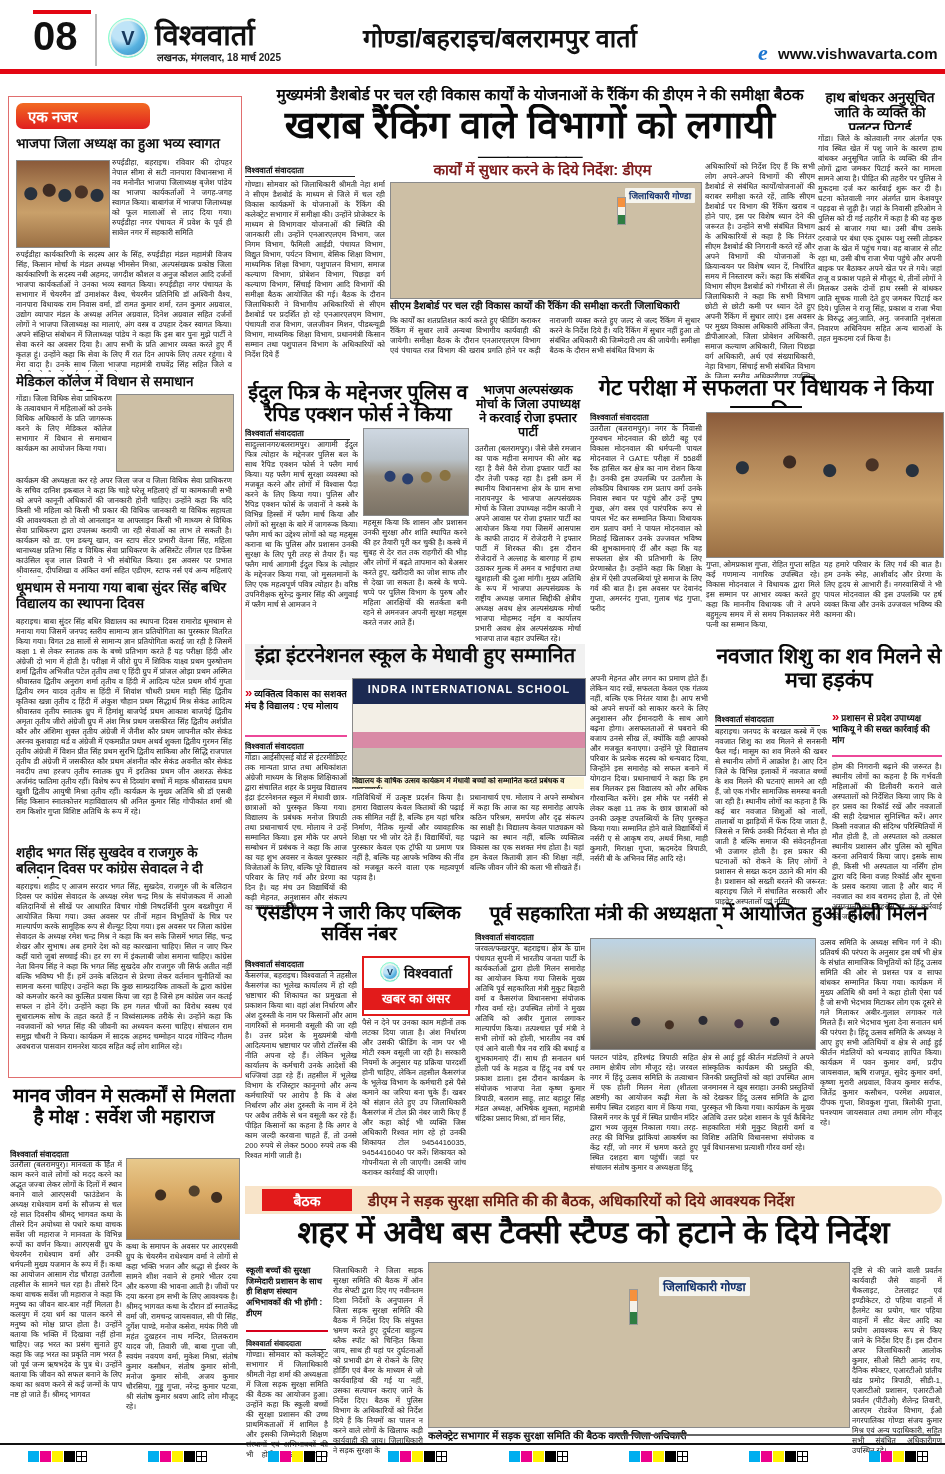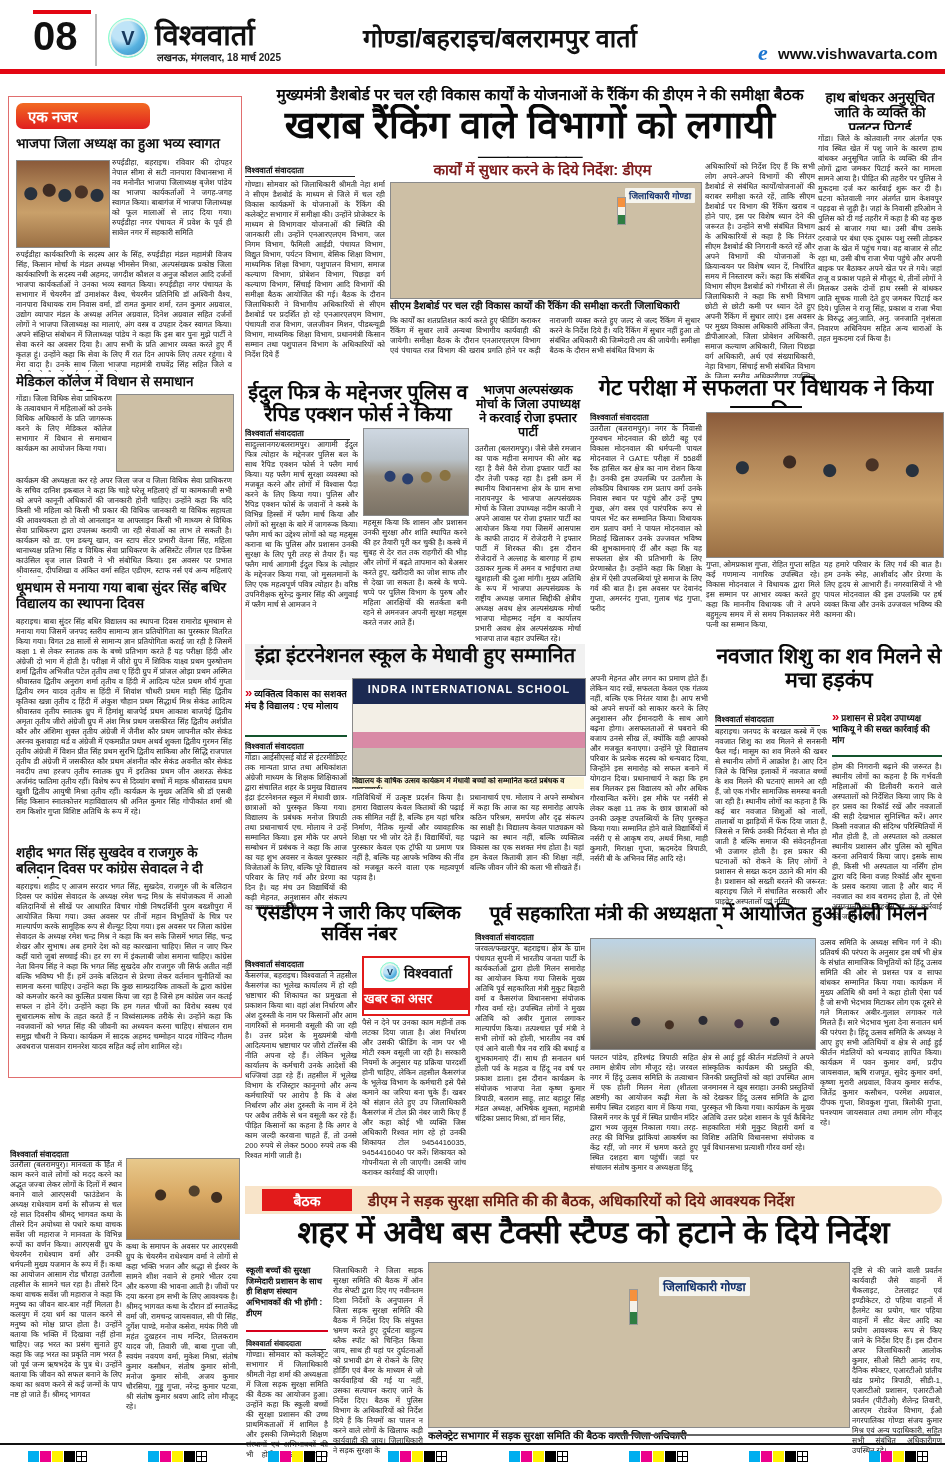--- a/index.html
+++ b/index.html
@@ -45,21 +45,21 @@
     radial-gradient(circle at 35% 78%, #443023 0 4px, transparent 5px),
     radial-gradient(circle at 50% 74%, #2b2b33 0 4px, transparent 5px),
     radial-gradient(circle at 66% 77%, #403040 0 4px, transparent 5px),
     radial-gradient(circle at 82% 75%, #2b2b33 0 4px, transparent 5px),
     linear-gradient(180deg,#bcd4e6 0%,#cfc4a8 40%,#b3a083 62%,#6e665c 100%);}
   .ph-indra{background:linear-gradient(180deg,#1c2a52 0 26%,#f3efe6 26% 55%,#d98aa6 55% 72%,#c9c2b4 72% 100%);}
   .flag-tri{position:absolute;width:7px;height:26px;background:linear-gradient(180deg,#f6913e 0 33%,#f5f2ea 33% 66%,#2e7d43 66% 100%);border:0.5px solid #999;}
   .banner-chip{position:absolute;background:rgba(250,250,245,.92);color:#12306b;font-weight:bold;
     font-size:9px;padding:1px 4px;border-radius:1px;white-space:nowrap;}
   .qicon{color:#d6001c;font-weight:bold;font-size:13px;margin-right:2px;line-height:1;}
-  .quote-box{font-size:9.3px;font-weight:bold;line-height:1.25;border-bottom:2px solid #14532d;padding-bottom:3px;overflow:hidden;}
+  .quote-box{font-size:9.3px;font-weight:bold;line-height:1.25;border-bottom:2px solid #ec4899;padding-bottom:3px;overflow:hidden;}
   .onl-box{border:1.5px solid #e06e6e;background:#fff;}
   .onl-pill{background:linear-gradient(180deg,#f26a22,#e01f1f);color:#fff;font-weight:bold;
     font-size:15px;border-radius:7px;display:flex;align-items:center;padding-left:12px;}
   .onl-title{font-weight:bold;font-size:13px;line-height:1.15;overflow:hidden;}
   .logo-circle{border-radius:50%;background:radial-gradient(circle at 35% 30%,#bfe4f7 0 30%,#57b2e0 55%,#2f7fb8 100%);
     display:flex;align-items:center;justify-content:center;border:1px solid #8fc;box-shadow:inset 0 0 0 2px #e8f6ee;}
   .logo-v{color:#173a5e;font-weight:bold;}
   .ie-e{color:#1b75d0;font-weight:bold;font-style:italic;font-family:"Liberation Serif",serif;}
   .strip{background:#f8e4c9;border-radius:0 14px 14px 0;}
   .tagbox{background:#e21b1b;color:#fff;font-weight:bold;display:flex;align-items:center;justify-content:center;}
@@ -100,20 +100,21 @@
   <div class="abs body-txt" style="left:16px;top:394px;width:96px;height:80px;">गोंडा। जिला विधिक सेवा प्राधिकरण के तत्वावधान में महिलाओं को उनके विधिक अधिकारों के प्रति जागरूक करने के लिए मेडिकल कॉलेज सभागार में विधान से समाधान कार्यक्रम का आयोजन किया गया।</div>
   <div class="ph ph-meeting" style="left:116px;top:394px;width:116px;height:76px;"></div>
   <div class="abs body-txt" style="left:16px;top:476px;width:216px;height:101px;">कार्यक्रम की अध्यक्षता कर रहे अपर जिला जज व जिला विधिक सेवा प्राधिकरण के सचिव दानिश इकबाल ने कहा कि चाहे घरेलू महिलाएं हों या कामकाजी सभी को अपने कानूनी अधिकारों की जानकारी होनी चाहिए। उन्होंने कहा कि यदि किसी भी महिला को किसी भी प्रकार की विधिक जानकारी या विधिक सहायता की आवश्यकता हो तो वो आनलाइन या आफ्लाइन किसी भी माध्यम से विधिक सेवा प्राधिकरण द्वारा उपलब्ध करायी जा रही सेवाओं का लाभ ले सकती है। कार्यक्रम को डा. एम डब्ल्यू खान, वन स्टाप सेंटर प्रभारी वेतना सिंह, महिला थानाध्यक्ष प्रतिभा सिंह व विधिक सेवा प्राधिकरण के असिस्टेंट लीगल एड डिफेंस काउंसिल बृज लाल तिवारी ने भी संबोधित किया। इस अवसर पर प्रभात श्रीवास्तव, दीपशिखा व अंकित वर्मा सहित एडीएम, स्टाफ नर्स एवं अन्य महिलाएं मौजूद थीं।</div>
 
   <div class="abs onl-title" style="left:16px;top:580px;width:216px;height:34px;font-size:13.5px;">धूमधाम से मनाया गया बाबा सुंदर सिंह बधिर विद्यालय का स्थापना दिवस</div>
   <div class="abs body-txt" style="left:16px;top:617px;width:216px;height:225px;">बहराइच। बाबा सुंदर सिंह बधिर विद्यालय का स्थापना दिवस रामारोड धूमधाम से मनाया गया जिसमें जनपद स्तरीय सामान्य ज्ञान प्रतियोगिता का पुरस्कार वितरित किया गया। विगत 28 सालों से सामान्य ज्ञान प्रतियोगिता कराई जा रही है जिसमें कक्षा 1 से लेकर स्नातक तक के बच्चे प्रतिभाग करते हैं यह परीक्षा हिंदी और अंग्रेजी दो भाग में होती है। परीक्षा में जीरो ग्रुप में शिविक याक्ष्व प्रथम पुरुषोत्तम शर्मा द्वितीय अभिजीत पटेल तृतीय तथा ए हिंदी ग्रुप में प्रांजल ओझा प्रथम अस्मित श्रीवास्तव द्वितीय अनुराग शर्मा तृतीय व हिंदी में आदित्य पटेल प्रथम शौर्य गुप्ता द्वितीय रमन यादव तृतीय स हिंदी में शिवांश चौधरी प्रथम माही सिंह द्वितीय कृतिका खन्ना तृतीय द हिंदी में अंकुश चौहान प्रथम सिद्धार्थ मिश्र सेकंड आदित्य श्रीवास्तव तृतीय स्नातक ग्रुप में हिमांशु बाजपेई प्रथम आकाश बाजपेई द्वितीय अमृता तृतीय जीरो अंग्रेजी ग्रुप में अंश मिश्र प्रथम जसकीरत सिंह द्वितीय अर्शप्रीत कौर और अंशिमा शुक्ल तृतीय अंग्रेजी में जैनीश कौर प्रथम जापनील कौर सेकंड अरनव कुशवाहा थर्ड व अंग्रेजी में एकमप्रीत प्रथम अथर्व शुक्ला द्वितीय गुरमन सिंह तृतीय अंग्रेजी में विशन प्रीत सिंह प्रथम सुरभि द्वितीय साकिबा और सिद्धि राजपाल तृतीय डी अंग्रेजी में जसकीरत कौर प्रथम अंशनीत कौर सेकंड अवनीत कौर सेकंड नवदीप तथा हरजप तृतीय स्नातक ग्रुप में इरतिका प्रथम जीन अशरऊ सेकंड अर्जमंद फातिमा तृतीय रहीं। विशेष रूप से दिव्यांग बच्चों में महक श्रीवास्तव प्रथम खुशी द्वितीय आयुषी मिश्रा तृतीय रहीं। कार्यक्रम के मुख्य अतिथि श्री डॉ एसबी सिंह किसान स्नातकोत्तर महाविद्यालय श्री अनिल कुमार सिंह गोपीकांत शर्मा श्री राम किशोर गुप्ता विशिष्ट अतिथि के रूप में रहे।</div>
 
   <div class="abs onl-title" style="left:16px;top:845px;width:216px;height:34px;font-size:13.5px;">शहीद भगत सिंह सुखदेव व राजगुरु के बलिदान दिवस पर कांग्रेस सेवादल ने दी श्रद्धांजलि</div>
   <div class="abs body-txt" style="left:16px;top:882px;width:216px;height:188px;">बहराइच। शहीद ए आजम सरदार भगत सिंह, सुखदेव, राजगुरु जी के बलिदान दिवस पर कांग्रेस सेवादल के अध्यक्ष रमेश चन्द्र मिश्र के संयोजकत्व में आओ बलिदानियों से सीखें पर आधारित विचार गोष्ठी निषदर्शिनी पुरम बख्शीपुरा में आयोजित किया गया। उक्त अवसर पर तीनों महान विभूतियों के चित्र पर माल्यार्पण करके सामूहिक रूप से शैल्यूट दिया गया। इस अवसर पर जिला कांग्रेस सेवादल के अध्यक्ष रमेश चन्द्र मिश्र ने कहा कि बन सके जिसमें भगत सिंह, चन्द्र शेखर और सुभाष। अब हमारे देश को वह कारखाना चाहिए। सिल न जाए फिर कहीं यारो जुबां सच्चाई की। हर रग रग में इंकलाबी जोश समाना चाहिए। कांग्रेस नेता विनय सिंह ने कहा कि भगत सिंह सुखदेव और राजगुरु जी सिर्फ अतीत नहीं बल्कि भविष्य भी हैं। हमें उनके बलिदान से प्रेरणा लेकर वर्तमान चुनौतियों का सामना करना चाहिए। उन्होंने कहा कि कुछ साम्प्रदायिक ताकतों के द्वारा कांग्रेस को कमजोर करने का कुत्सित प्रयास किया जा रहा है जिसे हम कांग्रेस जन कतई सफल न होने देंगे। उन्होंने कहा कि हम गलत चीजों का विरोध स्वस्थ एवं सुधारात्मक सोच के तहत करते हैं न विध्वंसात्मक तरीके से। उन्होंने कहा कि नवजवानों को भगत सिंह की जीवनी का अध्ययन करना चाहिए। संचालन राम समुझ चौधरी ने किया। कार्यक्रम में सादक अहमद चम्मोहन यादव गोविन्द गौतम अवधराज पासवान रामनरेश यादव सहित कई लोग शामिल रहे।</div>
 
+  <div class="abs hl ctr" style="left:8px;top:1085px;width:232px;height:58px;font-size:19px;">मानव जीवन मे सत्कर्मों से मिलता है मोक्ष : सर्वेश जी महाराज</div>
   <div class="abs byline" style="left:10px;top:1148px;width:100px;">विश्ववार्ता संवाददाता</div>
   <div class="abs body-txt" style="left:10px;top:1160px;width:112px;height:298px;">उतरौला (बलरामपुर)। मानवता के हित में काम करने वाले लोगों को मदद करने का अद्भुत जज्बा लेकर लोगों के दिलों में स्थान बनाने वाले आरएसवी फाउंडेशन के अध्यक्ष राधेश्याम वर्मा के सौजन्य से चल रहे सात दिवसीय श्रीमद् भागवत कथा के तीसरे दिन अयोध्या से पधारे कथा वाचक सर्वेश जी महाराज ने मानवता के विभिन्न रूपों का वर्णन किया। आरएसवी ग्रुप के चेयरमैन राधेश्याम वर्मा और उनकी धर्मपत्नी मुख्य यजमान के रूप में हैं। कथा का आयोजन आसाम रोड चौराहा उतरौला तहसील के सामने चल रहा है। तीसरे दिन कथा वाचक सर्वेश जी महाराज ने कहा कि मनुष्य का जीवन बार-बार नहीं मिलता है। कलयुग में दया धर्म का पालन करने से मनुष्य को मोक्ष प्राप्त होता है। उन्होंने बताया कि भक्ति में दिखावा नहीं होना चाहिए। जड़ भरत का प्रसंग सुनाते हुए कहा कि जड़ भरत का प्रकृति नाम भरत है जो पूर्व जन्म ऋषभदेव के पुत्र थे। उन्होंने बताया कि जीवन को सफल बनाने के लिए कथा का श्रवण करने से कई जन्मों के पाप नष्ट हो जाते हैं। श्रीमद् भागवत</div>
   <div class="ph ph-warm" style="left:126px;top:1158px;width:112px;height:80px;"></div>
   <div class="abs body-txt" style="left:126px;top:1242px;width:112px;height:216px;">कथा के समापन के अवसर पर आरएसवी ग्रुप के चेयरमैन राधेश्याम वर्मा ने लोगों से कहा भक्ति भजन और श्रद्धा से ईश्वर के सामने शीश नवाने से हमारे भीतर दया और करुणा की भावना आती है। जीवों पर दया करना हम सभी के लिए आवश्यक है। श्रीमद् भागवत कथा के दौरान डॉ स्नातकेंद्र वर्मा जी, रामचन्द्र जायसवाल, सी पी सिंह, दुर्गेश पाण्डे, मनोज कसेरा, मयंक गिरी जी महंत दुखहरन नाथ मन्दिर, तिलकराम यादव जी, तिवारी जी, बाबा गुप्ता जी, स्वयंम नवयण वर्मा, मुकेश मिश्रा, संतोष कुमार कसौधन, संतोष कुमार सोनी, मनोज कुमार सोनी, अजय कुमार चौरसिया, गुड्डू गुप्ता, नरेन्द्र कुमार पटवा, श्री संतोष कुमार श्रवण आदि लोग मौजूद रहे।</div>
 
   <div class="abs hl ctr" style="left:245px;top:86px;width:590px;height:20px;font-size:15.5px;">मुख्यमंत्री डैशबोर्ड पर चल रही विकास कार्यों के योजनाओं के रैंकिंग की डीएम ने की समीक्षा बैठक</div>
   <div class="abs hl ctr" style="left:245px;top:104px;width:570px;height:54px;font-size:38px;">खराब रैंकिंग वाले विभागों को लगायी फटकार</div>
   <div class="abs byline" style="left:245px;top:164px;width:110px;">विश्ववार्ता संवाददाता</div>
   <div class="abs hl ctr red" style="left:400px;top:162px;width:285px;height:18px;font-size:15px;">कार्यों में सुधार करने के दिये निर्देश: डीएम</div>
   <div class="abs body-txt" style="left:245px;top:180px;width:140px;height:198px;">गोण्डा। सोमवार को जिलाधिकारी श्रीमती नेहा शर्मा ने सीएम डैशबोर्ड के माध्यम से जिले में चल रही विकास कार्यक्रमों के योजनाओं के रैंकिंग की कलेक्ट्रेट सभागार में समीक्षा की। उन्होंने प्रोजेक्टर के माध्यम से विभागवार योजनाओं की स्थिति की जानकारी ली। उन्होंने एनआरएलएम विभाग, जल निगम विभाग, फैमिली आईडी, पंचायत विभाग, विद्युत विभाग, पर्यटन विभाग, बेसिक शिक्षा विभाग, माध्यमिक शिक्षा विभाग, पशुपालन विभाग, समाज कल्याण विभाग, प्रोबेशन विभाग, पिछड़ा वर्ग कल्याण विभाग, सिंचाई विभाग आदि विभागों की समीक्षा बैठक आयोजित की गई। बैठक के दौरान जिलाधिकारी ने विभागीय अधिकारियों से सीएम डैशबोर्ड पर प्रदर्शित हो रहे एनआरएलएम विभाग, पंचायती राज विभाग, जलजीवन मिशन, पीडब्ल्यूडी विभाग, माध्यमिक शिक्षा विभाग, प्रधानमंत्री किसान सम्मान तथा पशुपालन विभाग के अधिकारियों को निर्देश दिये हैं</div>
@@ -169,21 +170,21 @@
   <div class="abs hl ctr" style="left:252px;top:902px;width:214px;height:54px;font-size:19px;">एसडीएम ने जारी किए पब्लिक सर्विस नंबर</div>
   <div class="abs byline" style="left:245px;top:958px;width:105px;">विश्ववार्ता संवाददाता</div>
   <div class="abs body-txt" style="left:245px;top:971px;width:112px;height:211px;">कैसरगंज, बहराइच। विश्ववार्ता ने तहसील कैसरगंज का भूलेख कार्यालय में हो रही भ्रष्टाचार की शिकायत का प्रमुखता से प्रकाशन किया था। वहां अंश निर्धारण और अंश दुरुस्ती के नाम पर किसानों और आम नागरिकों से मनमानी वसूली की जा रही है। उत्तर प्रदेश के मुख्यमंत्री योगी आदित्यनाथ भ्रष्टाचार पर जीरो टॉलरेंस की नीति अपना रहे हैं। लेकिन भूलेख कार्यालय के कर्मचारी उनके आदेशों की धज्जियां उड़ा रहे हैं। तहसील में भूलेख विभाग के रजिस्ट्रार कानूनगो और अन्य कर्मचारियों पर आरोप है कि वे अंश निर्धारण और अंश दुरुस्ती के नाम में देने पर अवैध तरीके से धन वसूली कर रहे हैं। पीड़ित किसानों का कहना है कि अगर वे काम जल्दी करवाना चाहते हैं, तो उनसे 200 रुपये से लेकर 5000 रुपये तक की रिश्वत मांगी जाती है।</div>
   <div class="abs" style="left:362px;top:956px;width:104px;height:56px;border:2px solid #e21b1b;background:#fff;">
     <div style="display:flex;align-items:center;justify-content:center;height:28px;gap:4px;">
       <span class="logo-circle" style="width:18px;height:18px;font-size:9px;display:inline-flex;">
           <span class="logo-v">V</span>
         </span>
       <span style="font-weight:bold;font-size:14px;">विश्ववार्ता</span>
     </div>
-    <div style="background:#e21b1b;color:#fff;font-weight:bold;font-size:13px;text-align:left;height:22px;line-height:22px;margin-top:2px;">खबर का असर</div>
+    <div style="background:#e21b1b;color:#fff;font-weight:bold;font-size:13px;text-align:center;height:22px;line-height:22px;margin-top:2px;">खबर का असर</div>
   </div>
   <div class="abs body-txt" style="left:362px;top:1018px;width:104px;height:164px;">पैसे न देने पर उनका काम महीनों तक लटका दिया जाता है। अंश निर्धारण और उसकी फीडिंग के नाम पर भी मोटी रकम वसूली जा रही है। सरकारी नियमों के अनुसार यह प्रक्रिया पारदर्शी होनी चाहिए, लेकिन तहसील कैसरगंज के भूलेख विभाग के कर्मचारी इसे पैसे कमाने का जरिया बना चुके हैं। खबर को संज्ञान लेते हुए उप जिलाधिकारी कैसरगंज में टोल फ्री नंबर जारी किए हैं और कहा कोई भी व्यक्ति जिस अधिकारी रिश्वत मांग रहे हो उनकी शिकायत टोल 9454416035, 9454416040 पर करें। शिकायत को गोपनीयता से ली जाएगी। उसकी जांच कराकर कार्रवाई की जाएगी।</div>
 
   <div class="abs hl ctr" style="left:475px;top:903px;width:467px;height:26px;font-size:19.5px;">पूर्व सहकारिता मंत्री की अध्यक्षता में आयोजित हुआ होली मिलन समारोह</div>
   <div class="abs byline" style="left:475px;top:931px;width:105px;">विश्ववार्ता संवाददाता</div>
   <div class="abs body-txt" style="left:475px;top:944px;width:110px;height:238px;">जरवल/फखरपुर, बहराइच। क्षेत्र के ग्राम पंचायत सुपनी में भारतीय जनता पार्टी के कार्यकर्ताओं द्वारा होली मिलन समारोह का आयोजन किया गया जिसके मुख्य अतिथि पूर्व सहकारिता मंत्री मुकुट बिहारी वर्मा व कैसरगंज विधानसभा संयोजक गौरव वर्मा रहे। उपस्थित लोगों ने मुख्य अतिथि को अबीर गुलाल लगाकर माल्यार्पण किया। तत्पश्चात पूर्व मंत्री ने सभी लोगों को होली, भारतीय नव वर्ष एवं आने वाली चैत्र नव रात्रि की बधाई व शुभकामनाएं दीं। साथ ही सनातन धर्म होली पर्व के महत्व व हिंदू नव वर्ष पर प्रकाश डाला। इस दौरान कार्यक्रम के संयोजक भाजपा नेता कृष्ण कुमार त्रिपाठी, बलराम साहू, लाट बहादुर सिंह मंडल अध्यक्ष, अभिषेक शुक्ला, महामंत्री चंद्रिका प्रसाद मिश्रा, डॉ मान सिंह,</div>
   <div class="ph ph-holi" style="left:590px;top:938px;width:224px;height:110px;"></div>
   <div class="abs body-txt" style="left:590px;top:1053px;width:108px;height:129px;">पलटन पांडेय, हरिश्चंद्र त्रिपाठी सहित तमाम क्षेत्रीय लोग मौजूद रहे। जरवल नगर में हिंदू उत्सव समिति के तत्वाधान में एक होली मिलन मेला (शीतला अष्टमी) का आयोजन कढ़ी मेला के समीप स्थित दशहरा बाग में किया गया, जिसमें नगर के पूर्व में स्थित प्राचीन मंदिर द्वारा भव्य जुलूस निकाला गया। तरह-तरह की विभिन्न झांकियां आकर्षण का केंद्र रहीं, जो नगर में भ्रमण करते हुए स्थित दशहरा बाग पहुंचीं। जहां पर संचालन संतोष कुमार व अध्यक्षता हिंदू</div>
   <div class="abs body-txt" style="left:702px;top:1053px;width:112px;height:129px;">क्षेत्र से आई हुई कीर्तन मंडलियों ने अपने सांस्कृतिक कार्यक्रम की प्रस्तुति की, जिनकी प्रस्तुतियों को वहां उपस्थित आम जनमानस ने खूब सराहा। उनकी प्रस्तुतियों को देखकर हिंदू उत्सव समिति के द्वारा पुरस्कृत भी किया गया। कार्यक्रम के मुख्य अतिथि उत्तर प्रदेश शासन के पूर्व कैबिनेट सहकारिता मंत्री मुकुट बिहारी वर्मा व विशिष्ट अतिथि विधानसभा संयोजक व पूर्व विधानसभा प्रत्याशी गौरव वर्मा रहे।</div>
   <div class="abs body-txt" style="left:820px;top:938px;width:122px;height:244px;">उत्सव समिति के अध्यक्ष सचिन गर्ग ने की। प्रतिवर्ष की परंपरा के अनुसार इस वर्ष भी क्षेत्र के संभ्रांत सामाजिक विभूतियों को हिंदू उत्सव समिति की ओर से प्रशस्त पत्र व साफा बांधकर सम्मानित किया गया। कार्यक्रम में मुख्य अतिथि श्री वर्मा ने कहा होली ऐसा पर्व है जो सभी भेदभाव मिटाकर लोग एक दूसरे से गले मिलाकर अबीर-गुलाल लगाकर गले मिलते हैं। सारे भेदभाव भुला देना सनातन धर्म की परंपरा है। हिंदू उत्सव समिति के अध्यक्ष ने आए हुए सभी अतिथियों व क्षेत्र से आई हुई कीर्तन मंडलियों को धन्यवाद ज्ञापित किया। कार्यक्रम में पवन कुमार वर्मा, प्रदीप जायसवाल, ऋषि राजपूत, सुवेद कुमार वर्मा, कृष्णा मुरारी अग्रवाल, विजय कुमार सर्राफ, जितेंद्र कुमार कसौधन, परमेश अग्रवाल, दीपक गुप्ता, शिवकुश गुप्ता, त्रिलोकी गुप्ता, घनश्याम जायसवाल तथा तमाम लोग मौजूद रहे।</div>

